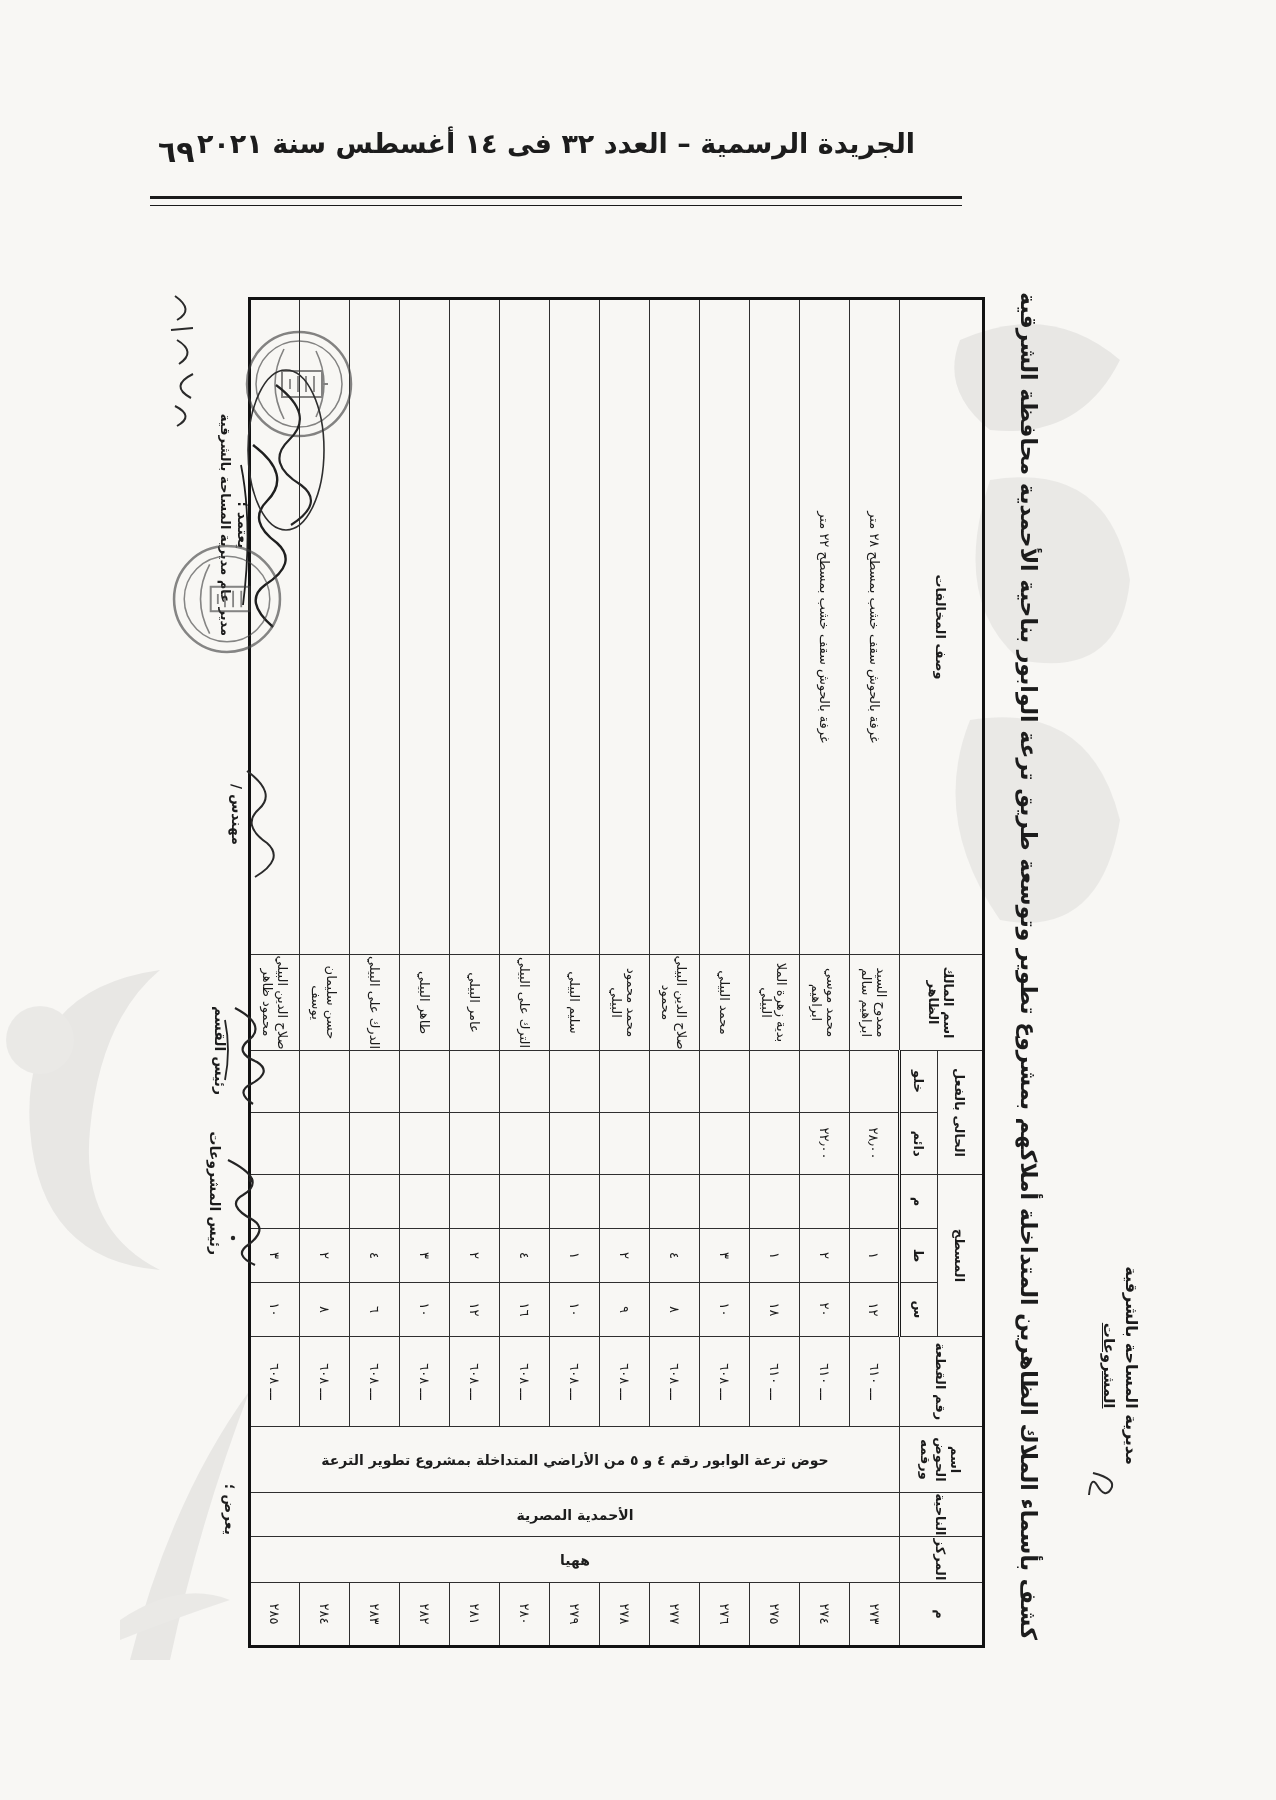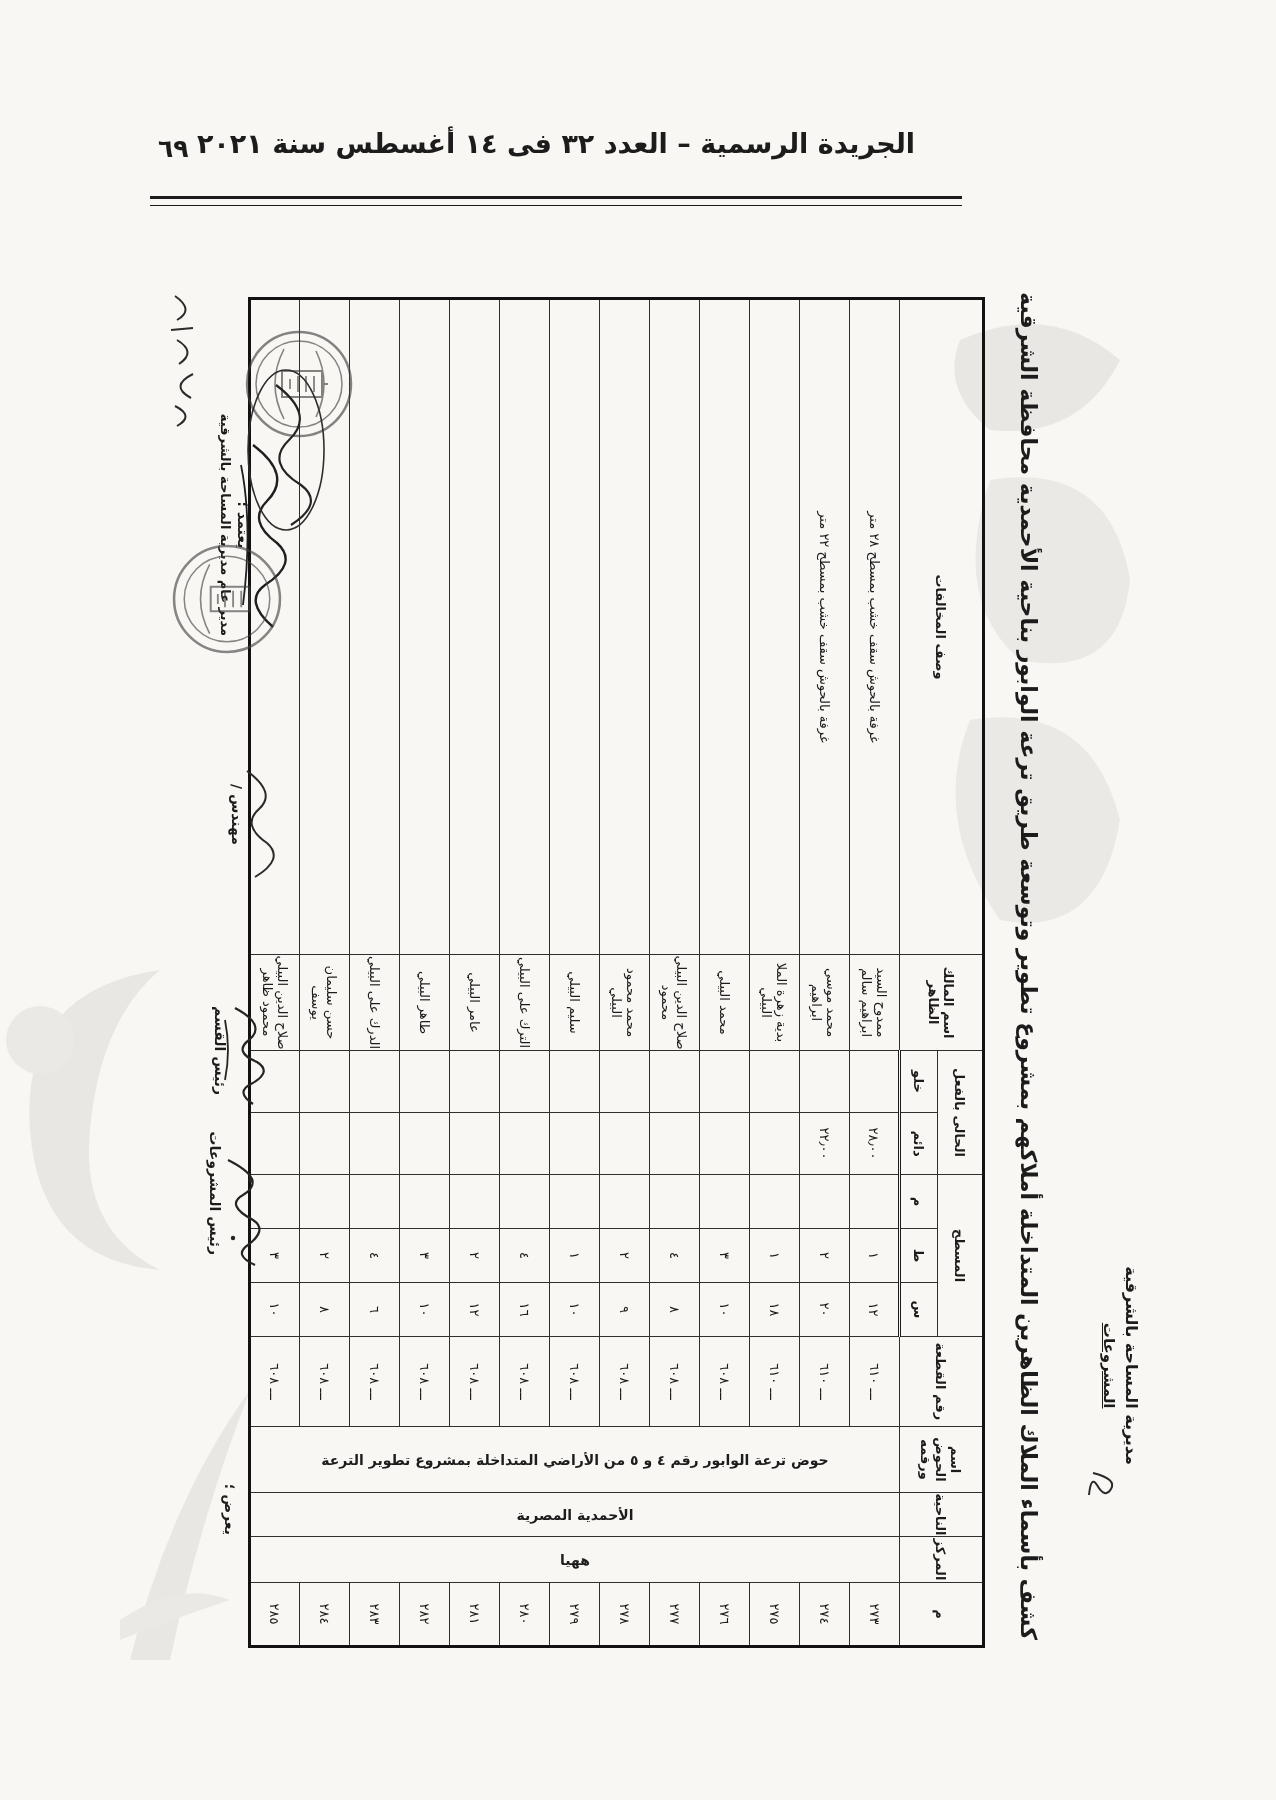--- a/index.html
+++ b/index.html
@@ -5,21 +5,21 @@
   html,body{margin:0;padding:0;}
   body{
     width:1276px;height:1800px;position:relative;overflow:hidden;
     background:#f8f7f4;
     font-family:"DejaVu Sans",sans-serif;
     color:#1c1c1c;
   }
   
   .gz-header{position:absolute;top:128px;left:150px;width:812px;direction:rtl;}
   .gz-title{font-weight:bold;font-size:27px;text-align:center;letter-spacing:-.5px;}
-  .gz-pagenum{position:absolute;top:6px;left:8px;font-weight:bold;font-size:25px;}
+  .gz-pagenum{position:absolute;top:6px;left:8px;font-weight:bold;font-size:30px;}
   .gz-rule{position:absolute;top:196px;left:150px;width:812px;height:6px;
     border-top:3px solid #1b1b1b;border-bottom:1px solid #1b1b1b;}
   
   .wm{position:absolute;opacity:.14;pointer-events:none;}
   
   .rot-wrap{position:absolute;top:245px;left:155px;width:988px;height:1410px;}
   .sheet{
     position:absolute;top:0;left:0;width:1410px;height:988px;
     transform:rotate(90deg) translateY(-988px);transform-origin:top left;
     direction:rtl;

